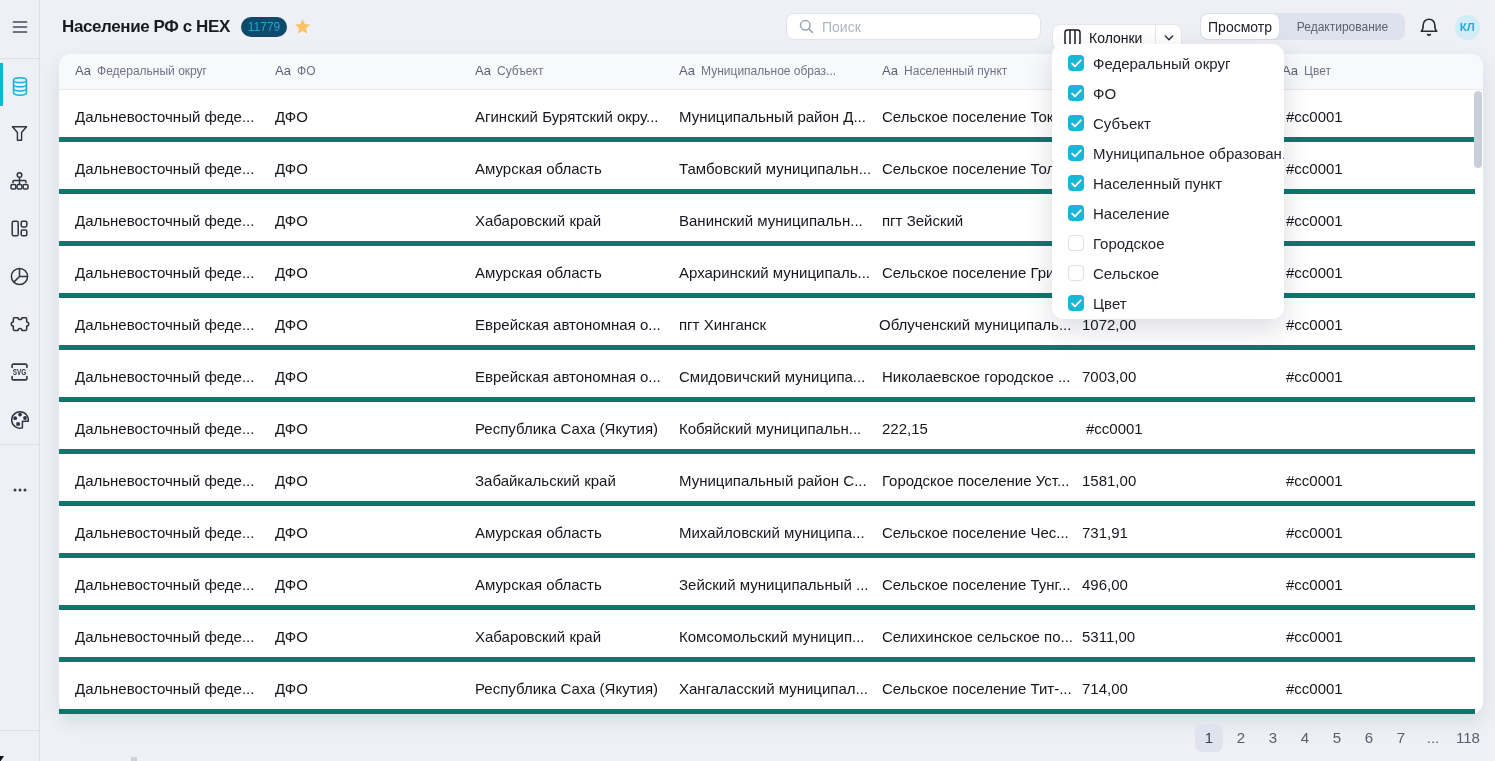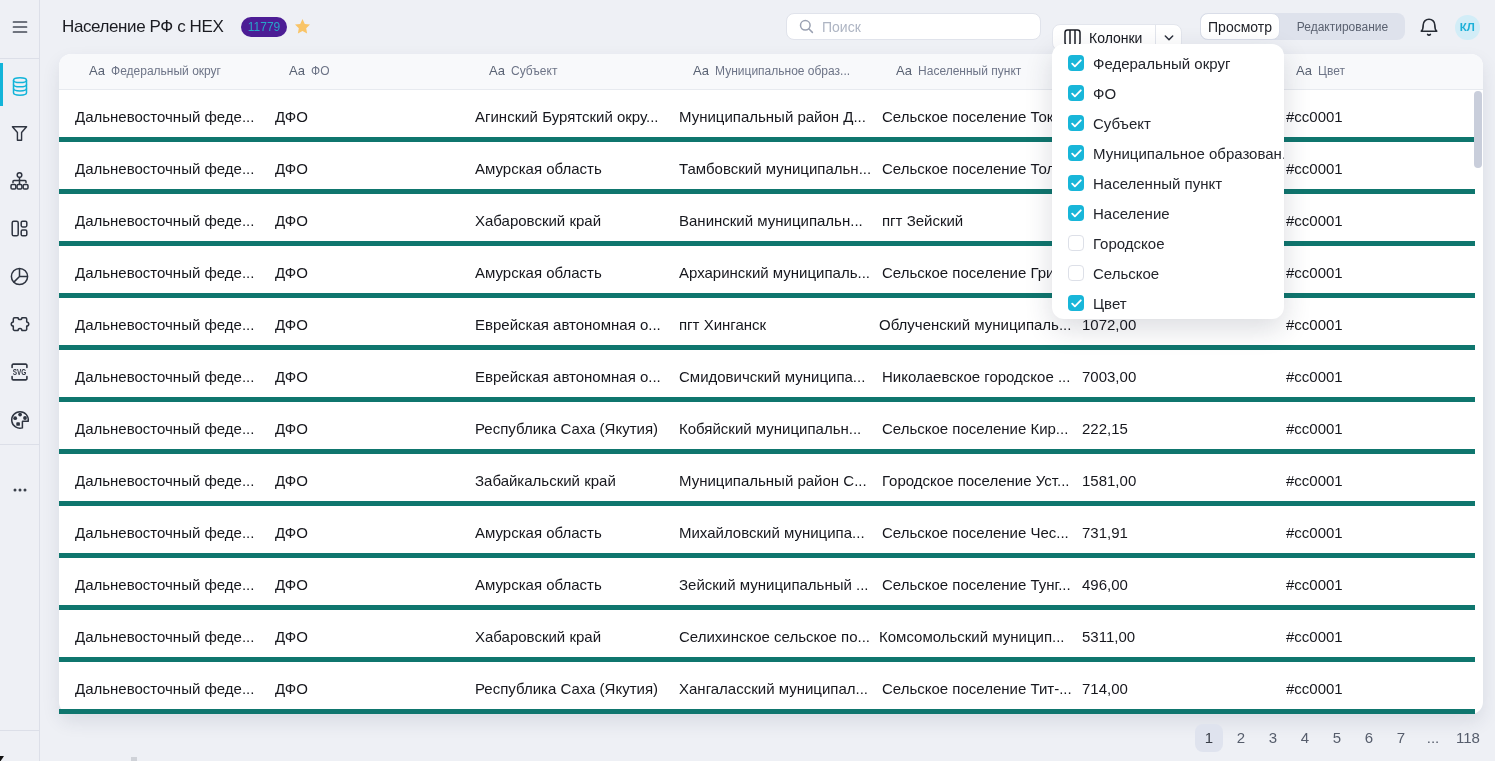--- a/index.html
+++ b/index.html
@@ -5,41 +5,41 @@
 <style>
 *{margin:0;padding:0;box-sizing:border-box}
 html,body{width:1495px;height:761px;overflow:hidden}
 body{position:relative;background:#eef0f5;font-family:"Liberation Sans",sans-serif;color:#17181e}
 
 .sidebar{position:absolute;left:0;top:0;width:40px;height:761px;border-right:1px solid #dcdfe8;background:#eef0f5}
 .sb-div{position:absolute;left:0;width:39px;height:1px;background:#dcdfe8}
 .sb-item{position:absolute;left:0;width:39px;display:flex;justify-content:center;align-items:center}
 .sb-bar{position:absolute;left:0;top:63px;width:3px;height:43px;background:#12b4d9}
 
-.title{position:absolute;left:62px;top:17px;font-size:17px;font-weight:normal;color:#1a1b21;letter-spacing:-.4px}
-.badge{position:absolute;left:241px;top:17px;width:46px;height:20px;border-radius:10px;background:#4c1d95;color:#27a5c8;font-size:12px;text-align:center;line-height:20px}
+.title{position:absolute;left:62px;top:17px;font-size:17px;font-weight:bold;color:#1a1b21;letter-spacing:-.4px}
+.badge{position:absolute;left:241px;top:17px;width:46px;height:20px;border-radius:10px;background:#0c4a6e;color:#27a5c8;font-size:12px;text-align:center;line-height:20px}
 .star{position:absolute;left:294px;top:18px}
 .search{position:absolute;left:786px;top:13px;width:255px;height:27px;background:#fff;border:1px solid #e0e3eb;border-radius:8px;display:flex;align-items:center}
 .search svg{margin-left:12px}
 .search span{margin-left:8px;font-size:14px;color:#aeb5c3}
 .splitbtn{position:absolute;left:1052px;top:24px;width:130px;height:27px;background:#fff;border:1px solid #e3e6ed;border-radius:8px;display:flex;align-items:center}
 .splitbtn .main{flex:0 0 102px;display:flex;align-items:center;height:100%}
 .splitbtn .main svg{margin-left:11px}
 .splitbtn .main span{margin-left:8px;font-size:14px;color:#14161c}
 .splitbtn .sep{width:1px;height:100%;background:#e3e6ed}
 .splitbtn .arrow{flex:1;display:flex;align-items:center;justify-content:center}
 .seg{position:absolute;left:1200px;top:13px;width:205px;height:27px;background:#dee2ec;border-radius:8px;display:flex}
 .seg .on{width:80px;height:27px;background:#fff;border:1px solid #d9dde8;border-radius:8px;font-size:14px;color:#1d1f26;display:flex;align-items:center;justify-content:center}
 .seg .off{flex:1;font-size:12px;color:#5a6170;display:flex;align-items:center;justify-content:center}
 .bell{position:absolute;left:1419px;top:17px}
 .avatar{position:absolute;left:1455px;top:15px;width:24.5px;height:24.5px;border-radius:50%;background:#d2edf7;color:#1cb0d8;font-size:11.5px;font-weight:bold;display:flex;align-items:center;justify-content:center}
 
 .card{position:absolute;left:59px;top:54px;width:1424px;height:660px;background:#fff;border-radius:12px;box-shadow:0 8px 18px rgba(40,50,80,.10)}
 .thead{position:absolute;left:0;top:0;width:1424px;height:36px;background:#f8f9fb;border-bottom:1px solid #e7eaef;border-radius:12px 12px 0 0;display:flex}
-.thead .cell{display:flex;align-items:center;overflow:hidden;white-space:nowrap;padding-left:30px;padding-bottom:2px}
+.thead .cell{display:flex;align-items:center;overflow:hidden;white-space:nowrap;padding-left:16px;padding-bottom:2px}
 .thead .aa{font-size:13px;color:#596273;margin-right:6px}
 .thead .lbl{font-size:12px;color:#6d7487}
 .trow{position:absolute;left:0;width:1416px;height:52px;display:flex;border-bottom:5px solid #0f766e}
 .trow .cell{font-size:15px;color:#16171d;line-height:54px;overflow:visible;white-space:nowrap}
 .cell{padding-left:16px;flex-shrink:0}
 .c1{width:200px}.c2{width:200px}.c3{width:204px}.c4{width:203px}.c5{width:200px}.c6{width:200px}.c7{width:216px;padding-left:20px}
 .thumb{position:absolute;right:1px;top:37px;width:8px;height:77px;border-radius:4px;background:#c9cedb}
 
 .pager{position:absolute;left:1195px;top:724px;display:flex;gap:4px}
 .pager div{min-width:28px;height:28px;line-height:28px;text-align:center;font-size:15px;color:#565d6c}
@@ -252,21 +252,20 @@
 <div class="cell c4">Смидовичский муниципа...</div>
 <div class="cell c5">Николаевское городское ...</div>
 <div class="cell c6">7003,00</div>
 <div class="cell c7">#cc0001</div>
 </div>
 <div class="trow" style="top:348px">
 <div class="cell c1">Дальневосточный феде...</div>
 <div class="cell c2">ДФО</div>
 <div class="cell c3">Республика Саха (Якутия)</div>
 <div class="cell c4">Кобяйский муниципальн...</div>
-<div class="cell c5">Сельское поселение Кир...</div>
 <div class="cell c6">222,15</div>
 <div class="cell c7">#cc0001</div>
 </div>
 <div class="trow" style="top:400px">
 <div class="cell c1">Дальневосточный феде...</div>
 <div class="cell c2">ДФО</div>
 <div class="cell c3">Забайкальский край</div>
 <div class="cell c4">Муниципальный район С...</div>
 <div class="cell c5">Городское поселение Уст...</div>
 <div class="cell c6">1581,00</div>
@@ -287,22 +286,22 @@
 <div class="cell c3">Амурская область</div>
 <div class="cell c4">Зейский муниципальный ...</div>
 <div class="cell c5">Сельское поселение Тунг...</div>
 <div class="cell c6">496,00</div>
 <div class="cell c7">#cc0001</div>
 </div>
 <div class="trow" style="top:556px">
 <div class="cell c1">Дальневосточный феде...</div>
 <div class="cell c2">ДФО</div>
 <div class="cell c3">Хабаровский край</div>
+<div class="cell c4">Комсомольский муницип...</div>
 <div class="cell c5">Селихинское сельское по...</div>
-<div class="cell c4">Комсомольский муницип...</div>
 <div class="cell c6">5311,00</div>
 <div class="cell c7">#cc0001</div>
 </div>
 <div class="trow" style="top:608px">
 <div class="cell c1">Дальневосточный феде...</div>
 <div class="cell c2">ДФО</div>
 <div class="cell c3">Республика Саха (Якутия)</div>
 <div class="cell c4">Хангаласский муниципал...</div>
 <div class="cell c5">Сельское поселение Тит-...</div>
 <div class="cell c6">714,00</div>

